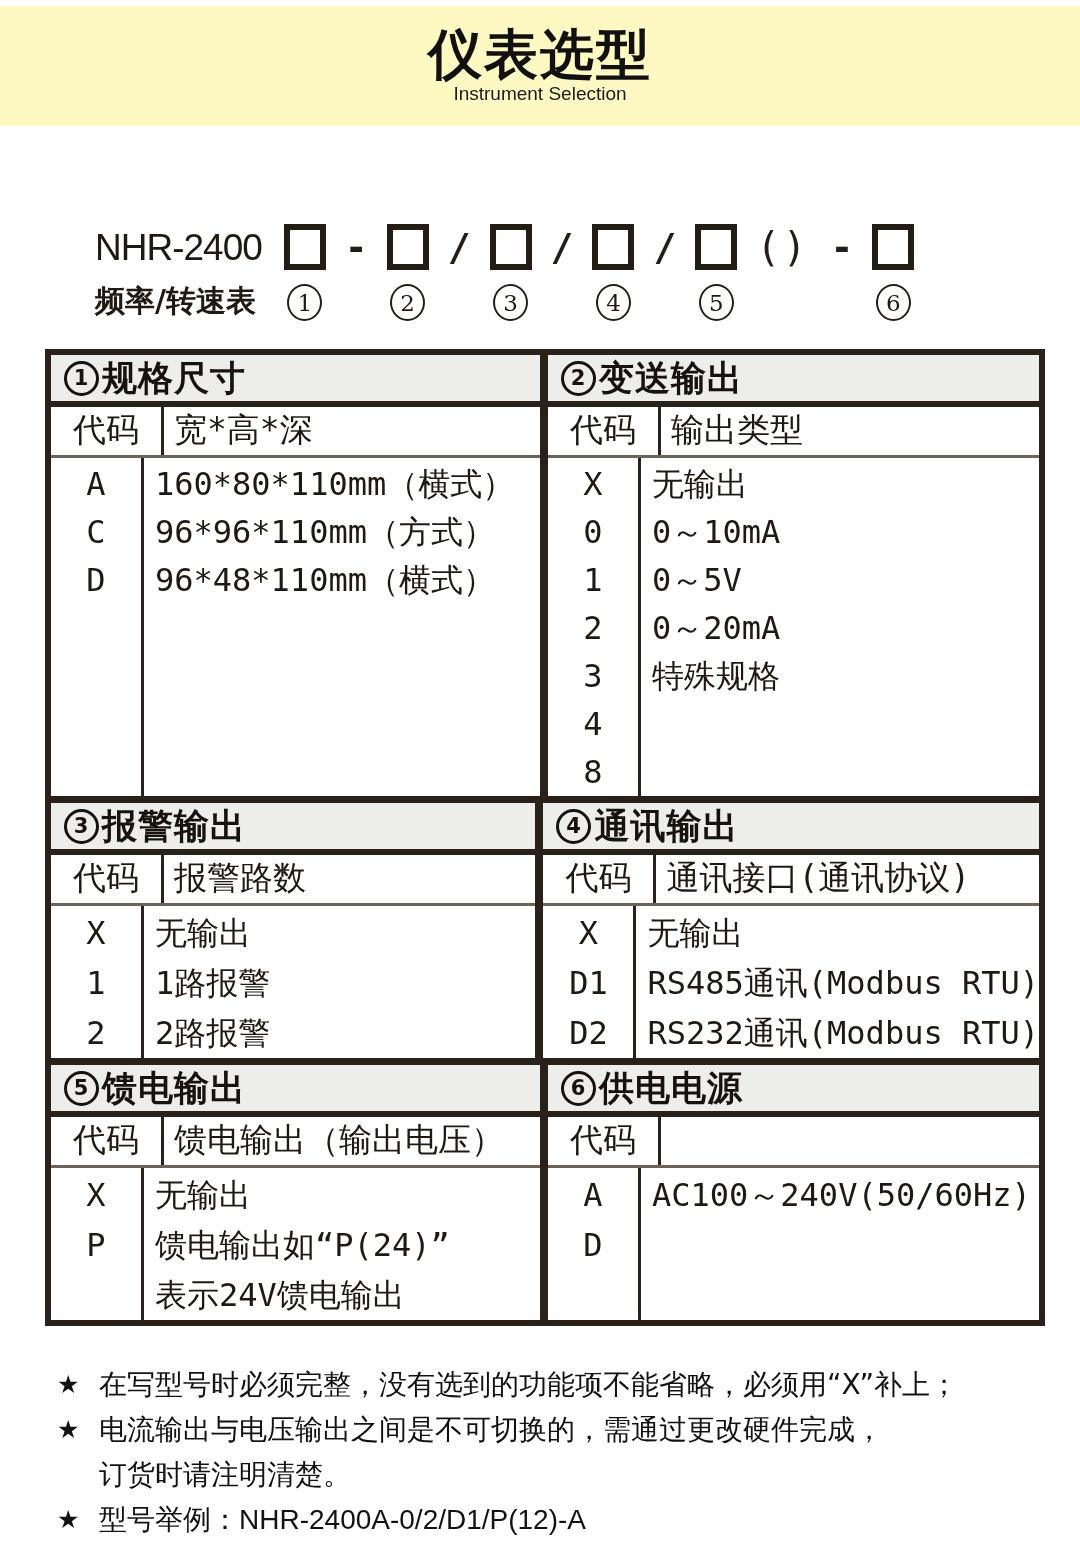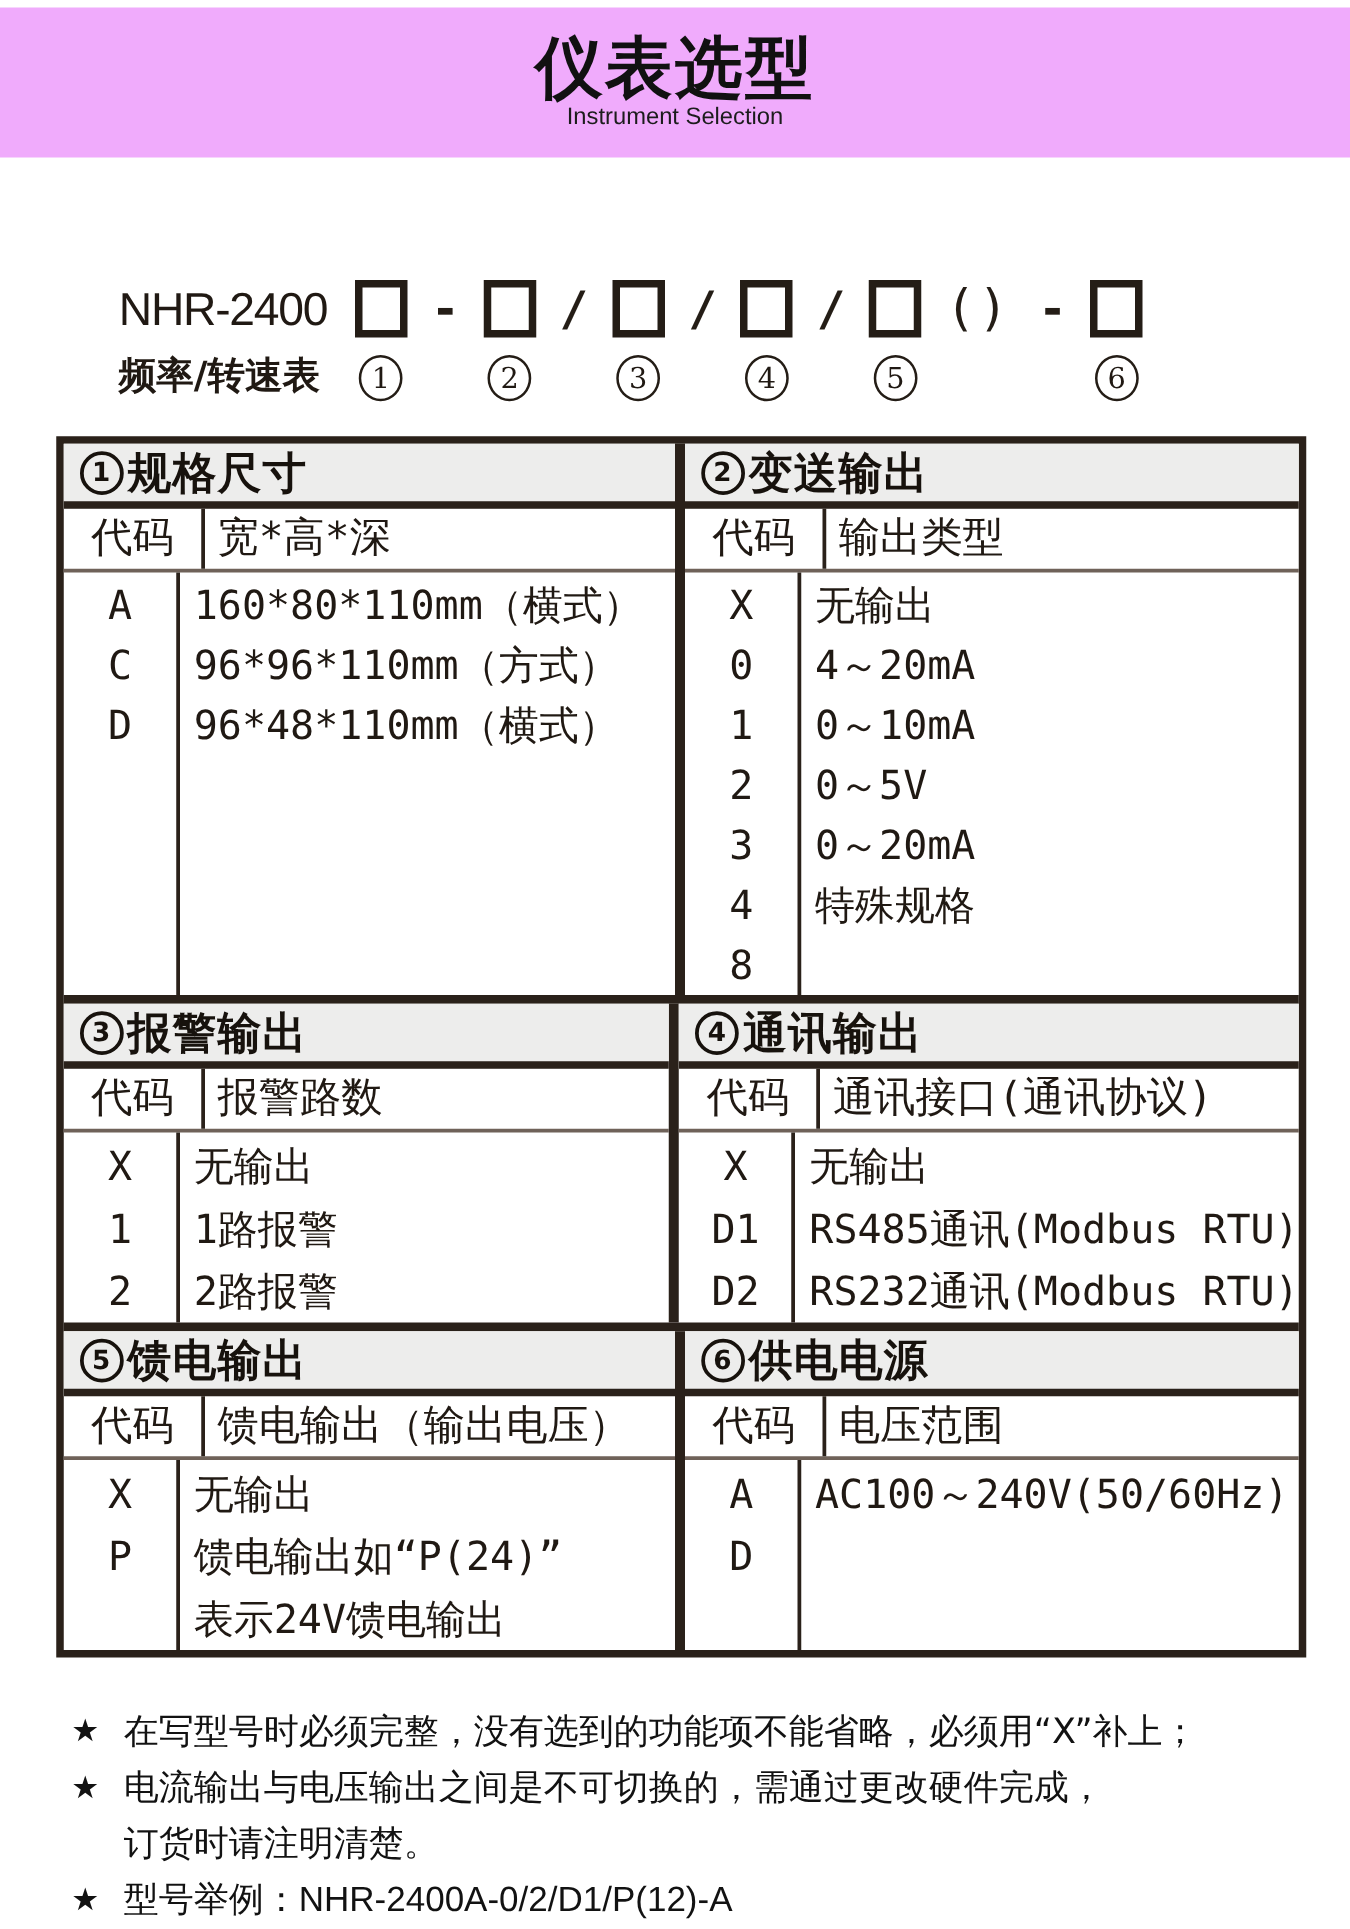--- a/index.html
+++ b/index.html
@@ -2,21 +2,21 @@
 <html><head>
 <meta charset="utf-8">
 <style>
   html,body{margin:0;padding:0;}
   body{
     width:1080px;height:1543px;background:#ffffff;color:#201913;
     font-family:"DejaVu Sans",sans-serif;position:relative;overflow:hidden;
   }
   
   .banner{
-    margin-top:6px;height:120px;background:#f0abfc;
+    margin-top:6px;height:120px;background:#fef9c3;
     display:flex;flex-direction:column;align-items:center;justify-content:center;
   }
   .banner-title{font-size:54px;font-weight:bold;letter-spacing:2px;line-height:1.05;color:#111;}
   .banner-sub{font-size:19px;color:#1c1c1c;margin-top:0;font-family:"Liberation Sans",sans-serif;}
 
   
   .model-block{margin:98px 0 0 95px;display:flex;align-items:flex-start;}
   .prefix-col{display:flex;flex-direction:column;margin-right:14px;}
   .model-prefix{font-family:"Liberation Sans",sans-serif;font-size:37px;font-weight:500;
     letter-spacing:-1px;height:48px;line-height:48px;}
@@ -148,21 +148,20 @@
           <div class="ln48">X</div>
           <div class="ln48">0</div>
           <div class="ln48">1</div>
           <div class="ln48">2</div>
           <div class="ln48">3</div>
           <div class="ln48">4</div>
           <div class="ln48">8</div>
         </div>
         <div class="body-descs">
           <div class="ln48">无输出</div>
-          <div class="ln48">4～20mA</div>
           <div class="ln48">0～10mA</div>
           <div class="ln48">0～5V</div>
           <div class="ln48">0～20mA</div>
           <div class="ln48">特殊规格</div>
         </div>
       </div>
     </div>
   </div>
 
   <div class="band">
@@ -235,21 +234,20 @@
         </div>
       </div>
     </div>
     <div class="sec right">
       <div class="sec-title">
         <span class="tcirc">6</span>
         <span>供电电源</span>
       </div>
       <div class="colhdr">
         <div class="code-w">代码</div>
-        <div class="desc-w">电压范围</div>
       </div>
       <div class="sec-body">
         <div class="body-codes">
           <div class="ln50">A</div>
           <div class="ln50">D</div>
         </div>
         <div class="body-descs">
           <div class="ln50">AC100～240V(50/60Hz)</div>
         </div>
       </div>

